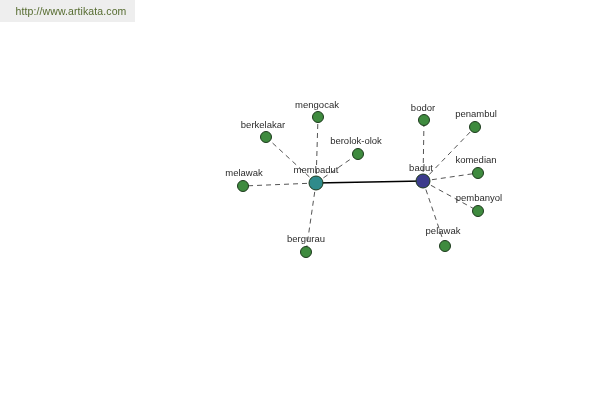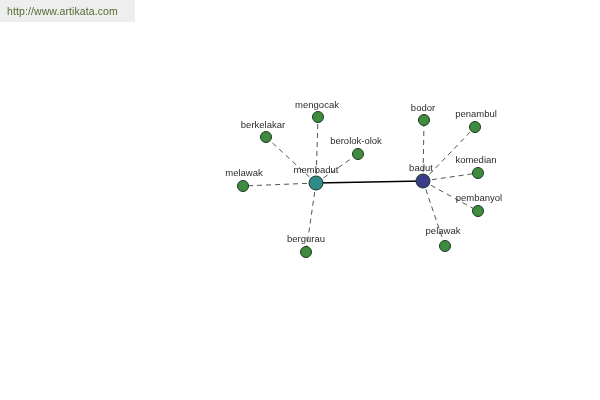--- a/index.html
+++ b/index.html
@@ -22,20 +22,21 @@
     position: absolute;
     left: 0;
     top: 0;
     width: 135px;
     height: 22px;
     background: #eeeeee;
     display: flex;
     align-items: center;
     box-sizing: border-box;
     padding-left: 7px;
+    justify-content: center;
   }
   #url-bar .url-text {
     font-family: "Liberation Sans", sans-serif;
     font-size: 10.5px;
     color: #556b2f;
     letter-spacing: 0.1px;
     white-space: nowrap;
   }
 
   

